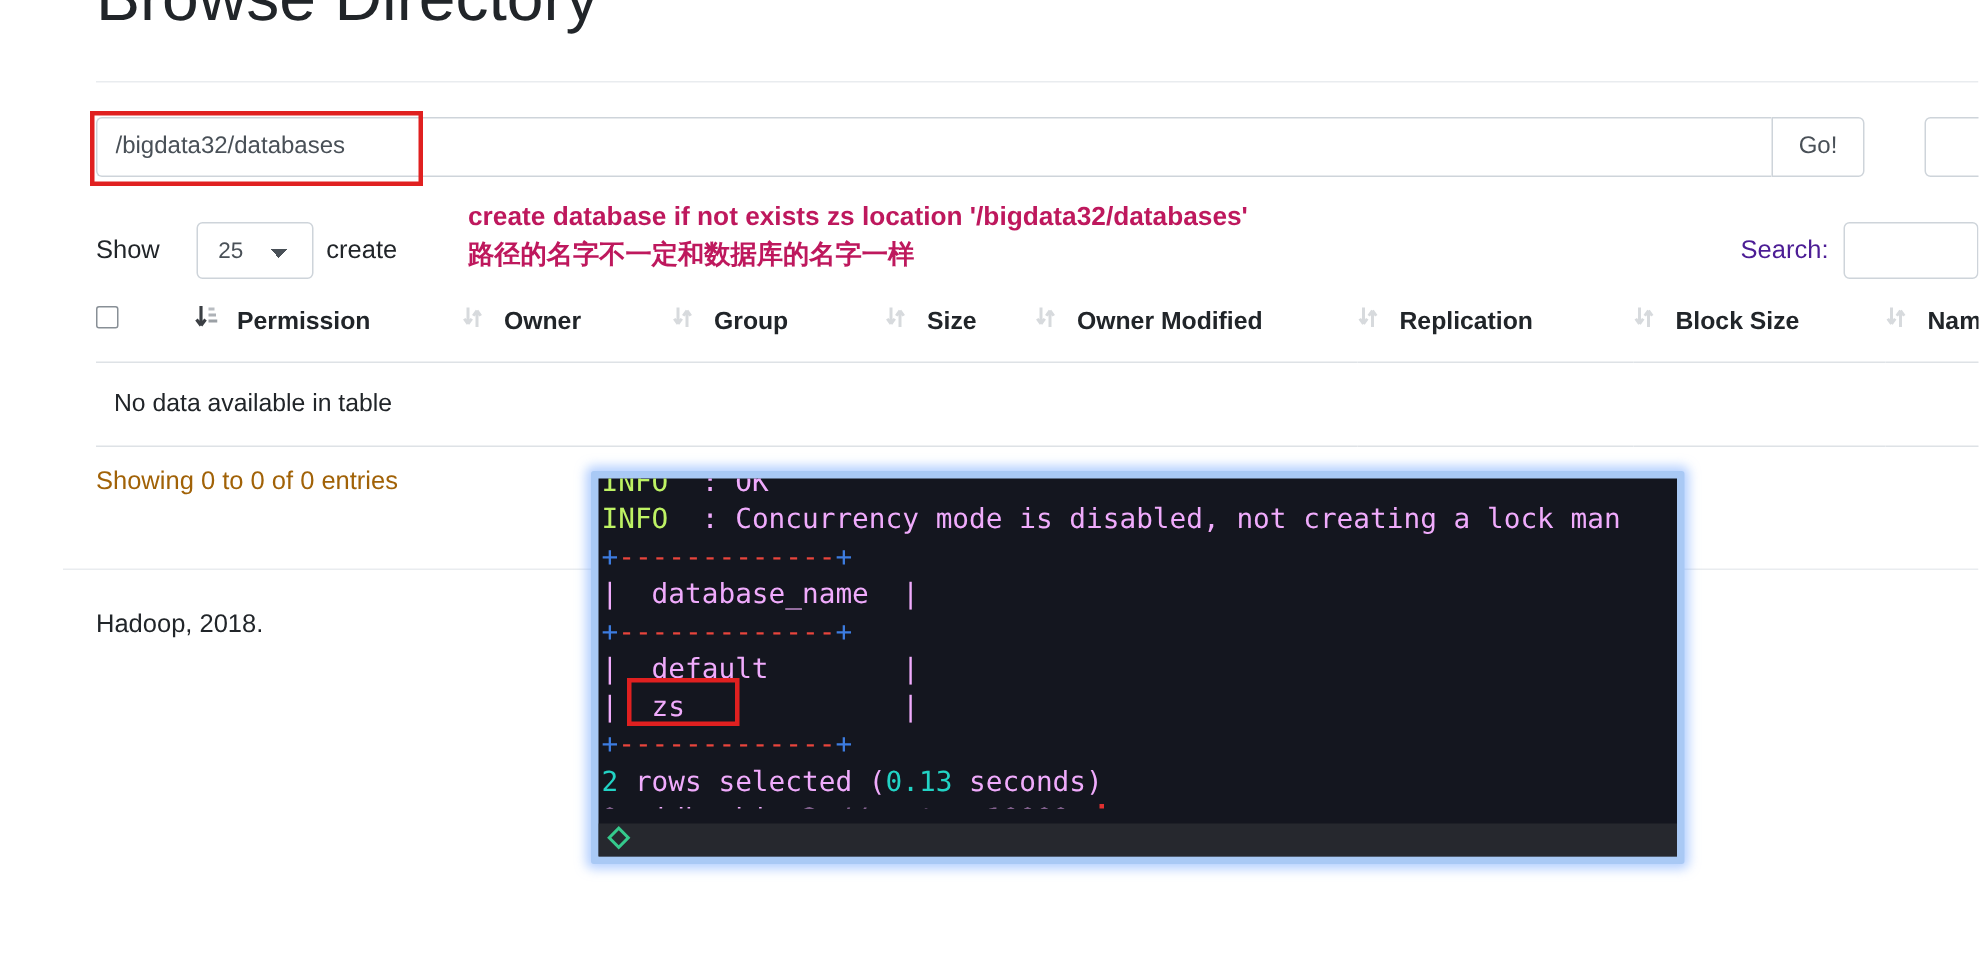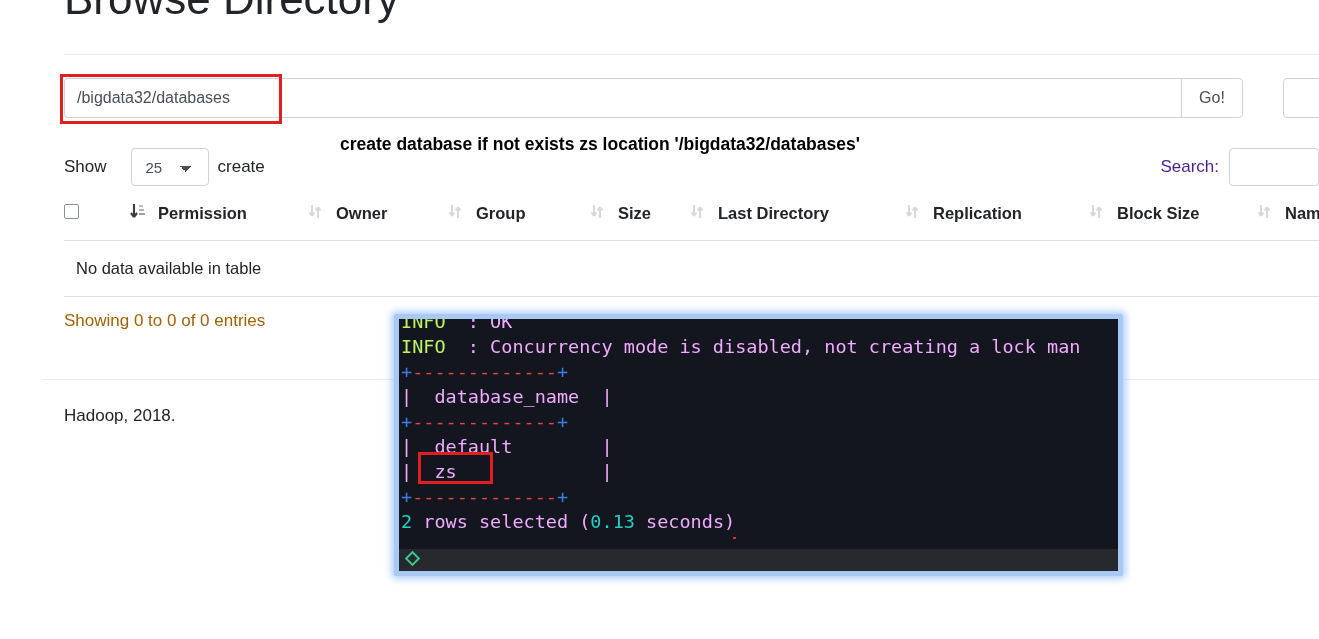--- a/index.html
+++ b/index.html
@@ -121,22 +121,22 @@
       calc(100% - 16px) 17px;
     background-size: 6px 6px, 6px 6px;
     background-repeat: no-repeat;
     cursor: pointer;
   }
   .show-entries .lbl2 { margin-left: 9px; }
 
   
   .annot {
     position: absolute;
-    left: 340px; top: 132px;
-    color: #000000;
+    left: 312px; top: 132px;
+    color: #be185d;
     font-weight: bold;
     font-size: 17.5px;
     line-height: 25px;
     white-space: nowrap;
   }
 
   .search-box {
     position: absolute;
     right: 0px; top: 148px;
     display: flex;
@@ -312,20 +312,21 @@
   <div class="redbox-path"></div>
 
   <div class="show-entries">
     <span class="lbl">Show</span>
     <select class="entries-select"><option value="25">25</option><option value="50">50</option><option value="100">100</option></select>
     <span class="lbl2">create</span>
   </div>
 
   <div class="annot">
     <div>create database if not exists zs location '/bigdata32/databases'</div>
+    <div>路径的名字不一定和数据库的名字一样</div>
   </div>
 
   <div class="search-box">
     <span class="search-label">Search:</span>
     <input class="search-input" placeholder="" style="">
   </div>
 
   <div class="table-wrap">
     <table class="dt">
       <colgroup>
@@ -391,21 +392,21 @@
             </span>
           </th>
           <th>
             <span class="hcell">
               <span class="sort-ico">
                 <svg width="14" height="17" viewBox="0 0 14 17">
                   <path d="M4 2 L4 13 M4 13 L1.5 9.5 M4 13 L6.5 9.5" stroke="#d7dadd" stroke-width="2" fill="none"></path>
                   <path d="M10 15 L10 4 M10 4 L7.5 7.5 M10 4 L12.5 7.5" stroke="#d7dadd" stroke-width="2" fill="none"></path>
                 </svg>
               </span>
-              <span>Last Directory</span>
+              <span>Owner Modified</span>
             </span>
           </th>
           <th>
             <span class="hcell">
               <span class="sort-ico">
                 <svg width="14" height="17" viewBox="0 0 14 17">
                   <path d="M4 2 L4 13 M4 13 L1.5 9.5 M4 13 L6.5 9.5" stroke="#d7dadd" stroke-width="2" fill="none"></path>
                   <path d="M10 15 L10 4 M10 4 L7.5 7.5 M10 4 L12.5 7.5" stroke="#d7dadd" stroke-width="2" fill="none"></path>
                 </svg>
               </span>

